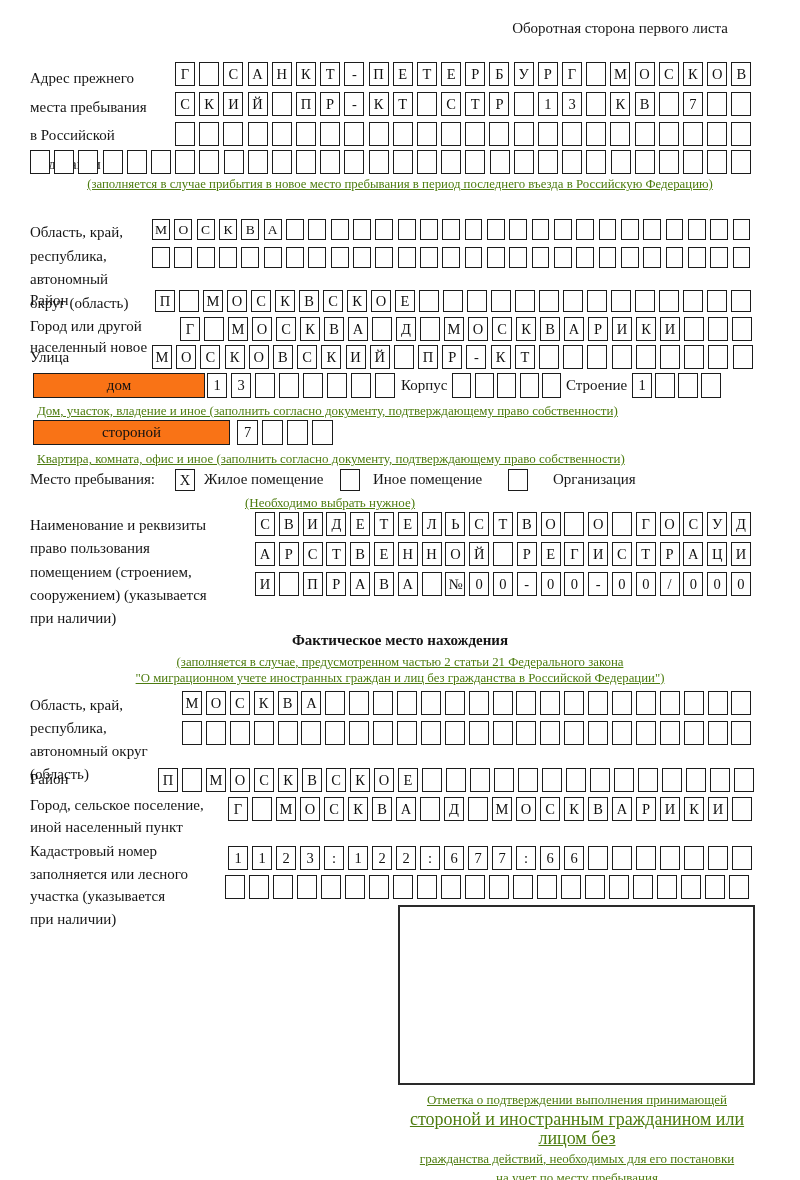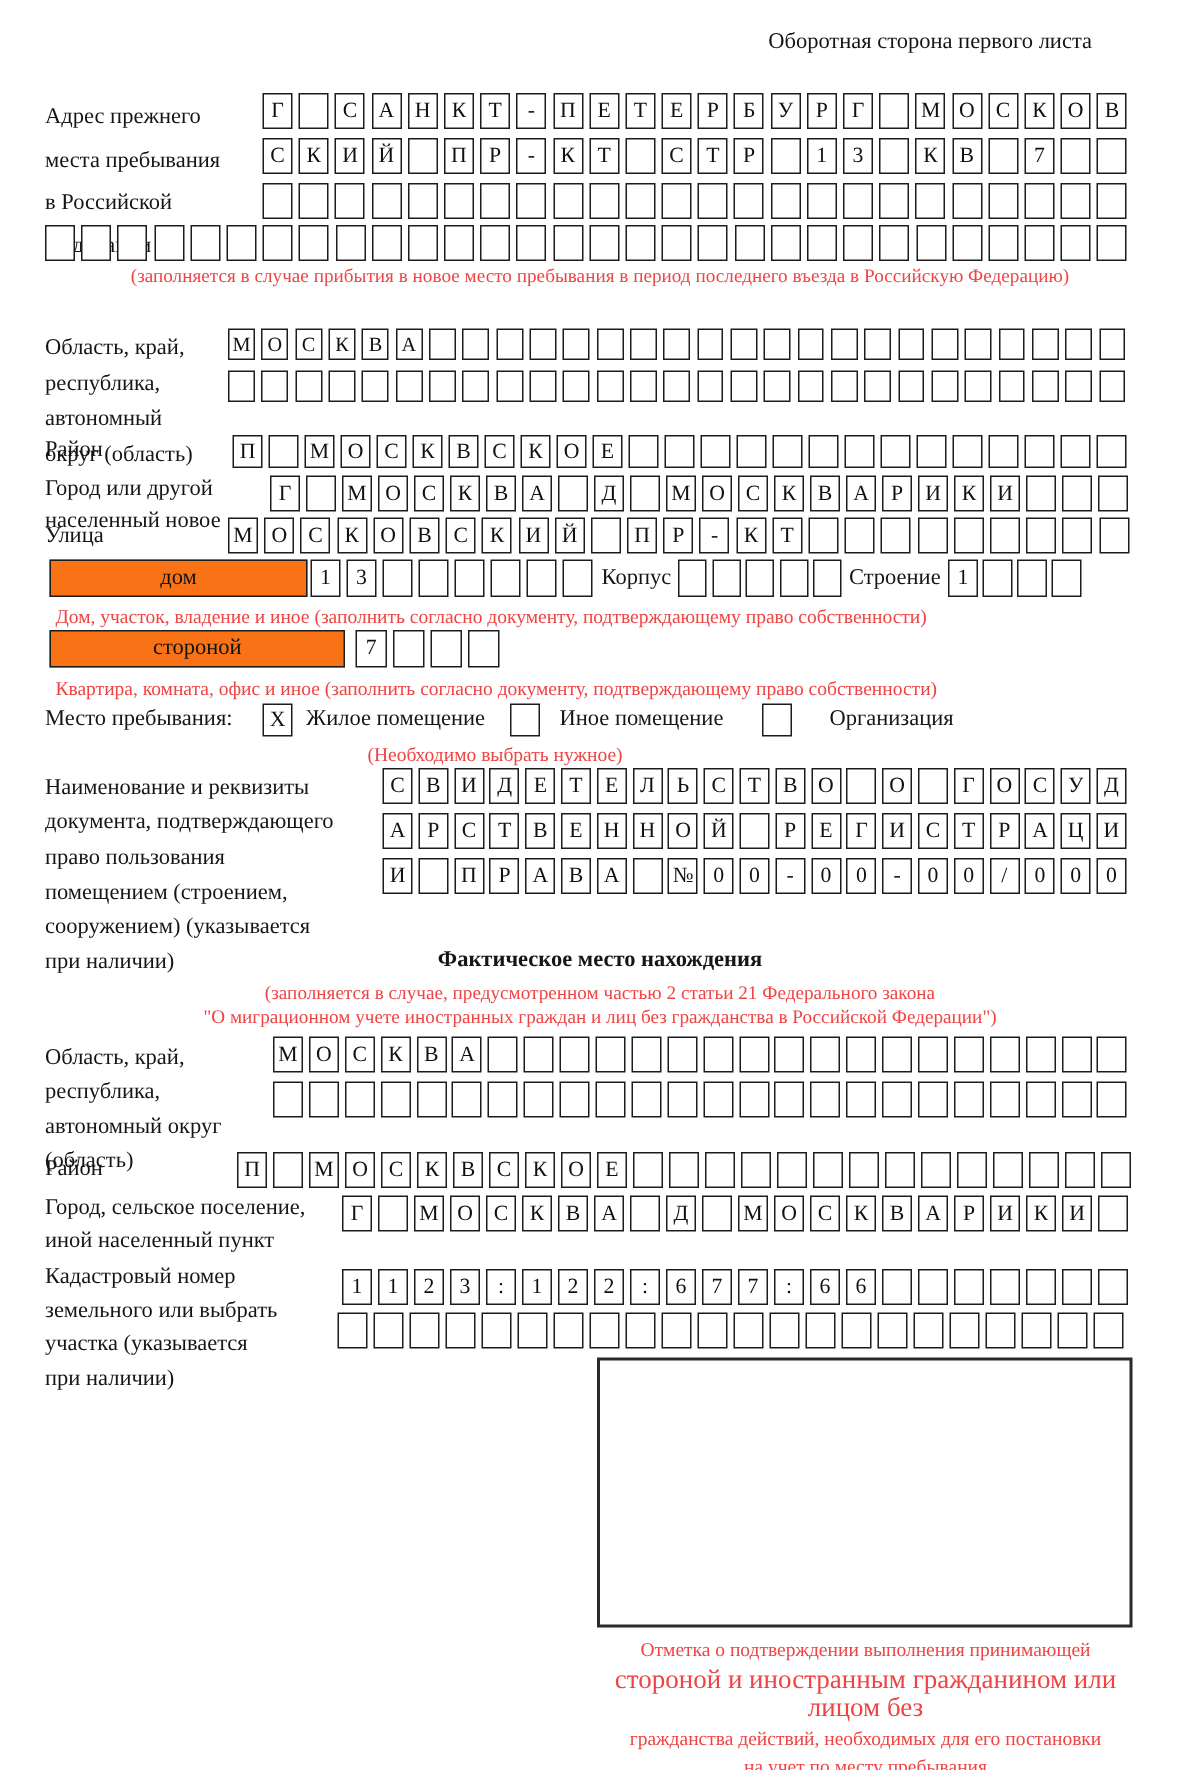--- a/index.html
+++ b/index.html
@@ -6,21 +6,21 @@
   html,body { background:#ffffff; }
   body {
     width: 800px; height: 1180px;
     font-family: "Liberation Serif", "DejaVu Serif", serif;
     color:#111;
   }
   #form { position: relative; width: 772px; height: 1180px; background:#fff; overflow:hidden; }
 
   .abs { position:absolute; }
   .lbl { font-size:15px; color:#151515; }
-  .cap { font-size:12.8px; color:#ef4444; }
+  .cap { font-size:12.8px; color:#4d7c0f;text-decoration:underline; }
   .bold { font-weight:bold; }
   .center { text-align:center; }
 
   .cells { position:absolute; display:flex; }
   .cell {
     flex:0 0 auto;
     width: var(--cw, 20px);
     height: var(--ch, 24px);
     margin-right: var(--mr, 4.2px);
     border: 1.5px solid #1c1c1c;
@@ -369,21 +369,20 @@
     </div>
   <div class="abs lbl" style="left:373px; top:471px;">Иное помещение</div>
   <div class="cells" style="left:508px; top:469px; --ch:22px;">
       <span class="cell"></span>
     </div>
   <div class="abs lbl" style="left:553px; top:471px;">Организация</div>
   <div class="abs cap center" style="left:130px; top:495px; width:400px; font-size:13px;">(Необходимо выбрать нужное)</div>
 
   <div class="abs" style="left:30px; top:514px; line-height:23.3px;">
     <div class="lbl">Наименование и реквизиты</div>
-    <div class="lbl">документа, подтверждающего</div>
     <div class="lbl">право пользования</div>
     <div class="lbl">помещением (строением,</div>
     <div class="lbl">сооружением) (указывается</div>
     <div class="lbl">при наличии)</div>
   </div>
   <div class="cells" style="left:255px; top:512px; --mr:3.8px;">
       <span class="cell">С</span>
       <span class="cell">В</span>
       <span class="cell">И</span>
       <span class="cell">Д</span>
@@ -568,21 +567,21 @@
       <span class="cell">А</span>
       <span class="cell">Р</span>
       <span class="cell">И</span>
       <span class="cell">К</span>
       <span class="cell">И</span>
       <span class="cell"></span>
     </div>
 
   <div class="abs" style="left:30px; top:840px; line-height:22.5px;">
     <div class="lbl">Кадастровый номер</div>
-    <div class="lbl">земельного или выбрать</div>
+    <div class="lbl">заполняется или лесного</div>
     <div class="lbl">участка (указывается</div>
     <div class="lbl">при наличии)</div>
   </div>
   <div class="cells" style="left:228px; top:846px; --mr:4px;">
       <span class="cell">1</span>
       <span class="cell">1</span>
       <span class="cell">2</span>
       <span class="cell">3</span>
       <span class="cell">:</span>
       <span class="cell">1</span>

